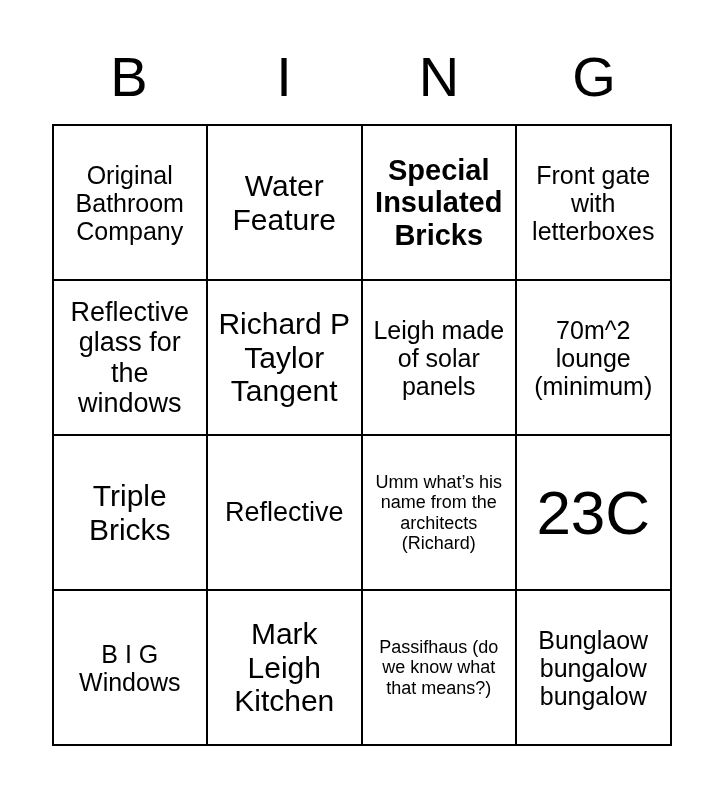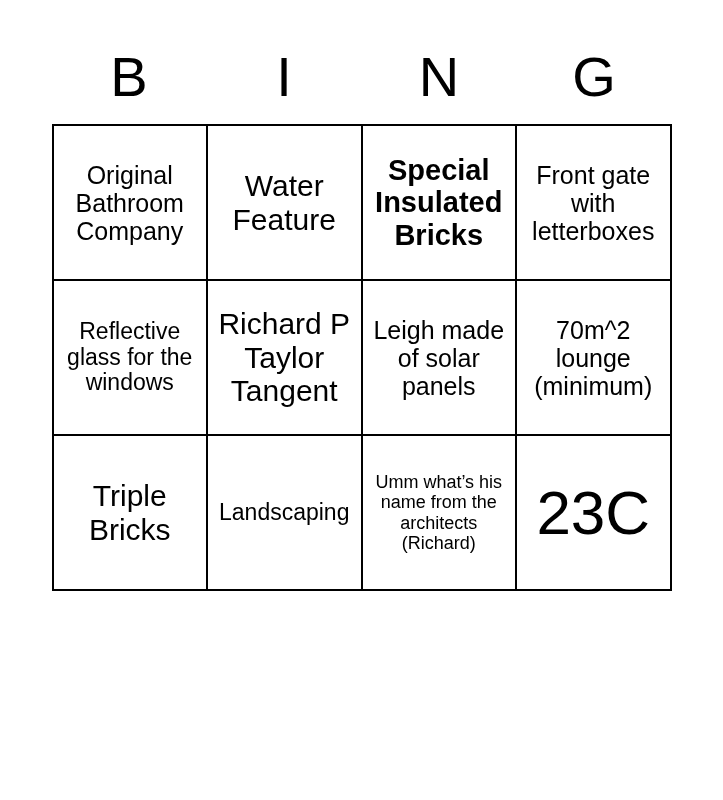--- a/index.html
+++ b/index.html
@@ -54,21 +54,21 @@
     word-wrap: break-word;
   }
   .cell-text {
     display: block;
     width: 100%;
     line-height: 1.12;
   }
   .s-xxl { font-size: 30px; }
   .s-lg  { font-size: 29px; font-weight: bold; }
   .s-md  { font-size: 25px; }
-  .s-sm  { font-size: 23px; }
+  .s-sm  { font-size: 27px; }
   .s-xs  { font-size: 18px; }
   .s-huge { font-size: 62px; }
 </style>
 </head>
 <body>
 
 <div class="card">
 
   <div class="header-row">
     <div class="header-cell">B</div>
@@ -105,25 +105,39 @@
           </td>
         <td>
             <span class="cell-text s-md">70m^2 lounge (minimum)</span>
           </td>
       </tr>
       <tr>
         <td>
             <span class="cell-text s-xxl">Triple Bricks</span>
           </td>
         <td>
-            <span class="cell-text s-sm">Landscaping</span>
+            <span class="cell-text s-sm">Reflective</span>
           </td>
         <td>
             <span class="cell-text s-xs">Umm what’s his name from the architects (Richard)</span>
           </td>
         <td>
             <span class="cell-text s-huge">23C</span>
           </td>
       </tr>
+      <tr>
+        <td>
+            <span class="cell-text s-md">B I G Windows</span>
+          </td>
+        <td>
+            <span class="cell-text s-xxl">Mark Leigh Kitchen</span>
+          </td>
+        <td>
+            <span class="cell-text s-xs">Passifhaus (do we know what that means?)</span>
+          </td>
+        <td>
+            <span class="cell-text s-md">Bunglaow bungalow bungalow</span>
+          </td>
+      </tr>
     </tbody>
   </table>
 
 </div>
 
 </body></html>

